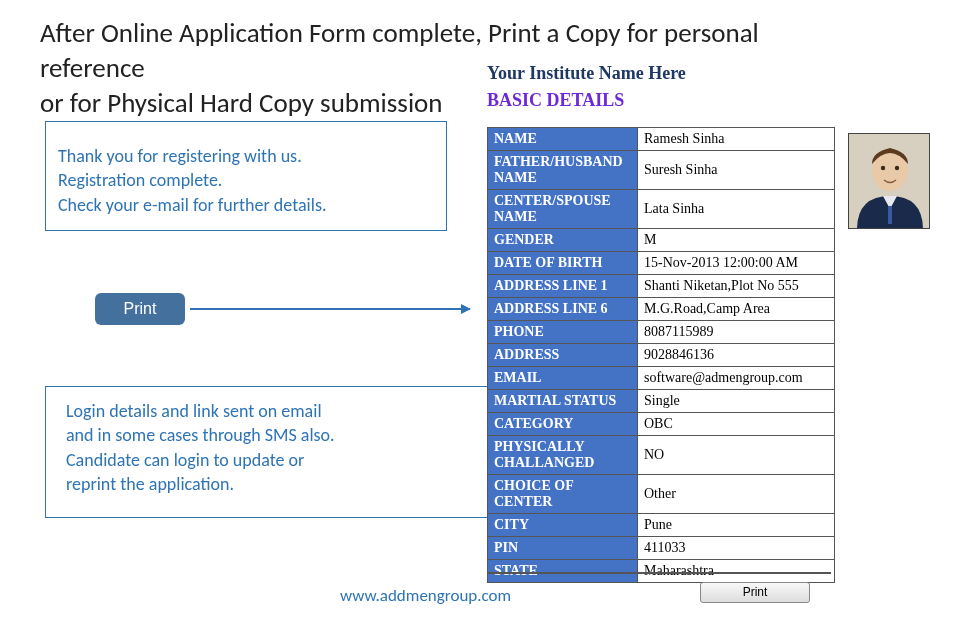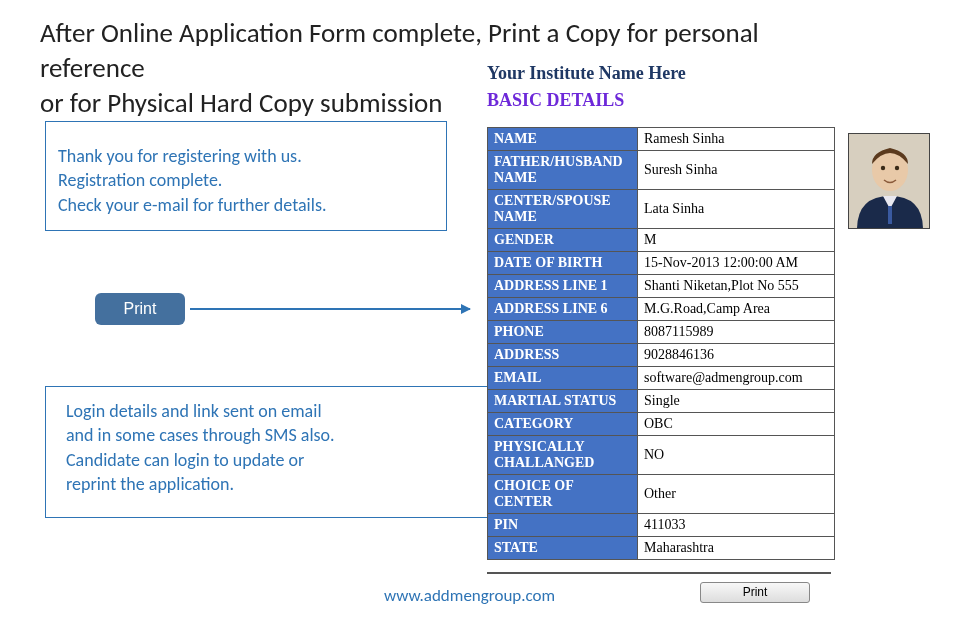--- a/index.html
+++ b/index.html
@@ -154,21 +154,20 @@
     text-align: center;
     line-height: 19px;
     cursor: pointer;
   }
   .site-url {
     position: absolute;
     left: 340px;
     top: 585px;
     color: #2E74B5;
     font-size: 17px;
-    margin-left: 44px;
   }
 </style>
 </head>
 <body>
 
 <div class="heading">
   <span>After Online Application Form complete, Print a Copy for personal reference</span><br>
   <span>or for Physical Hard Copy submission</span>
 </div>
 
@@ -242,20 +241,24 @@
         <td class="key">CATEGORY</td>
         <td class="val">OBC</td>
       </tr>
   <tr class="tall">
         <td class="key">PHYSICALLY CHALLANGED</td>
         <td class="val">NO</td>
       </tr>
   <tr class="tall">
         <td class="key">CHOICE OF CENTER</td>
         <td class="val">Other</td>
+      </tr>
+  <tr>
+        <td class="key">CITY</td>
+        <td class="val">Pune</td>
       </tr>
   <tr>
         <td class="key">PIN</td>
         <td class="val">411033</td>
       </tr>
   <tr>
         <td class="key">STATE</td>
         <td class="val">Maharashtra</td>
       </tr>
 </tbody>

